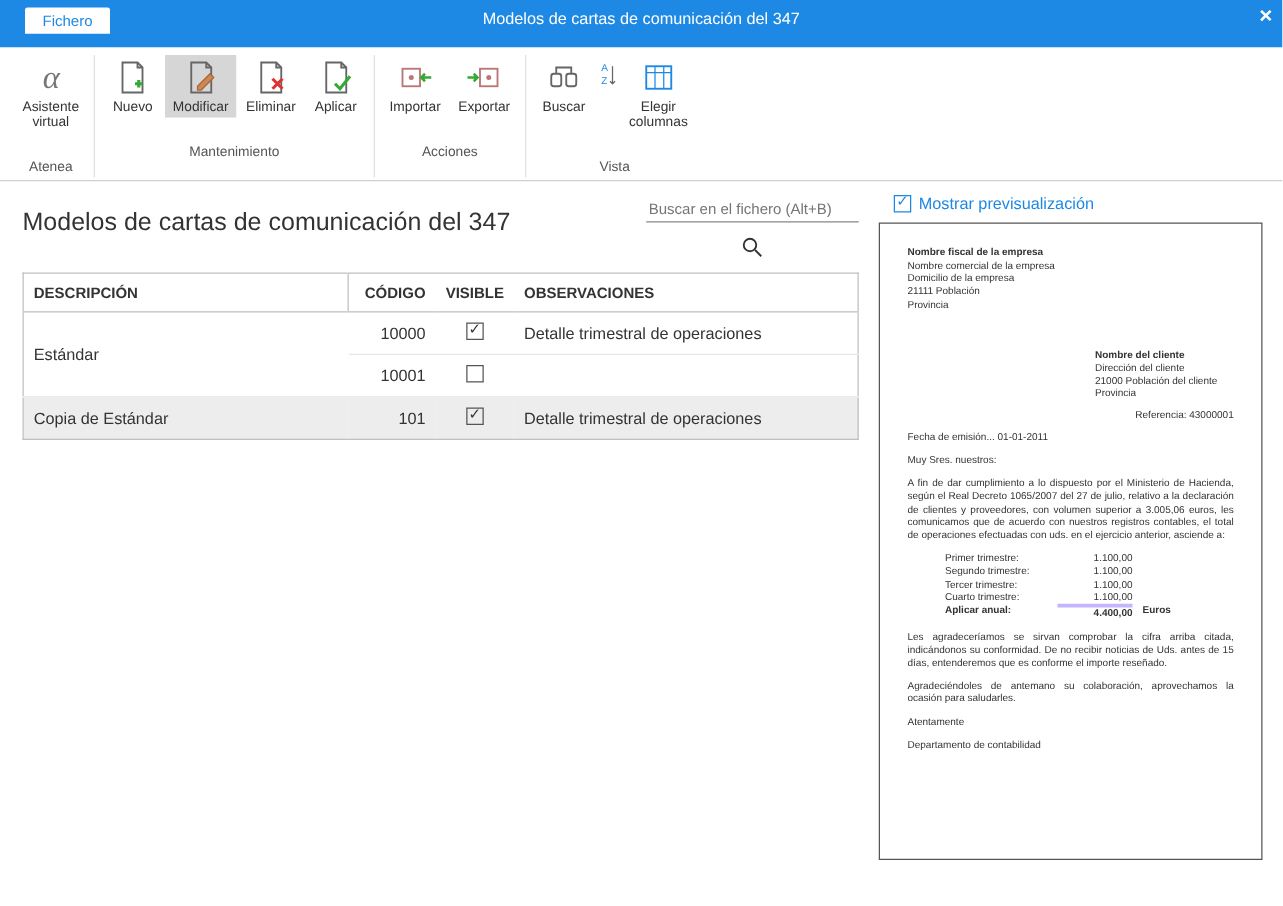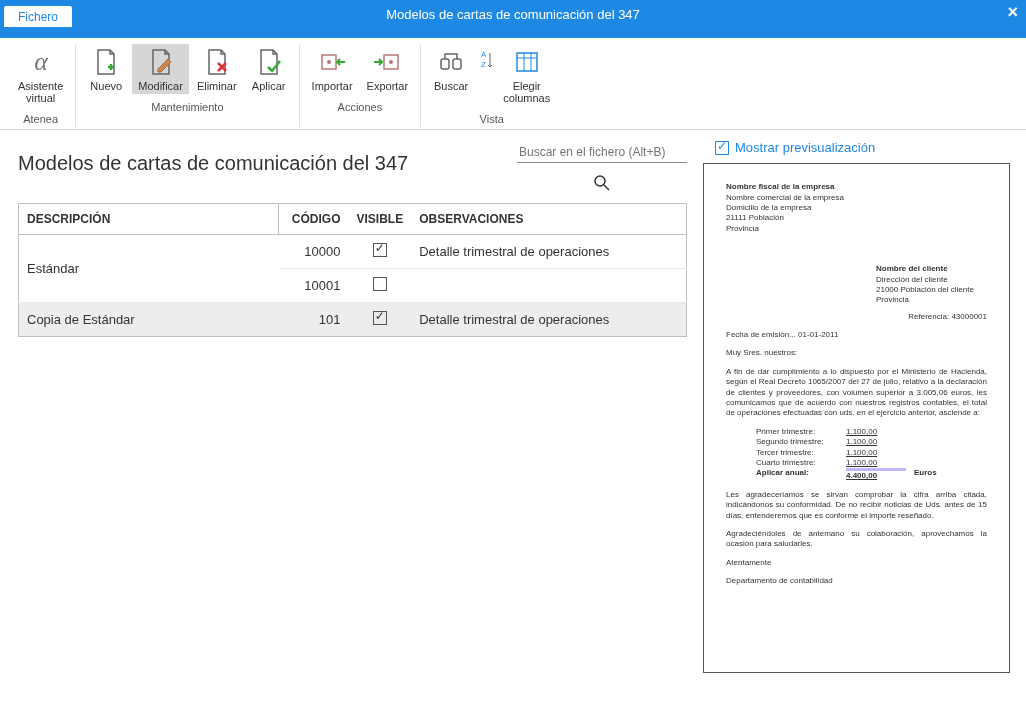--- a/index.html
+++ b/index.html
@@ -3,31 +3,31 @@
 <meta charset="utf-8">
 <style>
 * { box-sizing: border-box; margin: 0; padding: 0; }
 body { font-family: "Segoe UI", Tahoma, sans-serif; font-size: 13px; color: #333; background: #fff; width: 1026px; height: 725px; overflow: hidden; }
 
 .titlebar { background: #1e88e5; color: #fff; height: 28px; display: flex; align-items: center; justify-content: center; position: relative; }
 .titlebar .title { font-size: 13px; }
 .titlebar .close { position: absolute; right: 8px; top: 2px; font-size: 18px; font-weight: bold; cursor: pointer; }
 
 .tabs { background: #1e88e5; height: 10px; }
-.tab { display: inline-block; background: #fff; color: #1e88e5; padding: 4px 14px 3px; font-size: 12px; position: relative; top: -22px; left: 4px; border-radius: 2px 2px 0 0; }
+.tab { display: inline-block; background: #fff; color: #1e88e5; padding: 4px 14px 3px; font-size: 12px; position: relative; top: -22px; left: 20px; border-radius: 2px 2px 0 0; }
 
 .ribbon { background: #fff; border-bottom: 1px solid #d0d0d0; padding: 6px 6px 2px; display: flex; gap: 0; }
 .ribbon-group { display: flex; flex-direction: column; align-items: center; padding: 0 6px; border-right: 1px solid #e0e0e0; }
 .ribbon-group:last-child { border-right: none; }
 .ribbon-items { display: flex; gap: 2px; align-items: flex-start; }
 .ribbon-btn { display: flex; flex-direction: column; align-items: center; padding: 2px 6px; cursor: pointer; text-align: center; min-width: 48px; }
 .ribbon-btn.active { background: #d6d6d6; }
 .ribbon-icon { width: 32px; height: 32px; display: flex; align-items: center; justify-content: center; margin-bottom: 2px; }
 .ribbon-label { font-size: 11px; line-height: 1.1; max-width: 56px; }
-.ribbon-group-label { font-size: 11px; color: #555; margin-top: 5px; padding: 2px 0; }
+.ribbon-group-label { font-size: 11px; color: #555; margin-top: 20px; padding: 2px 0; }
 .ribbon-small { width: 18px; height: 32px; display:flex; align-items:center; justify-content:center; cursor:pointer; }
 
 .content { display: flex; height: calc(725px - 28px - 10px - 104px); }
 .left-pane { flex: 1; padding: 12px 16px 12px 18px; }
 .right-pane { width: 323px; padding: 6px 16px 12px 0; }
 
 .page-heading { font-size: 20px; color: #333; margin-bottom: 10px; }
 .heading-row { display: flex; align-items: center; justify-content: space-between; }
 .search-wrap { display:flex; align-items:center; gap:8px;flex-direction:column; }
 .search-input { border: none; border-bottom: 1px solid #888; font-size: 12px; padding: 3px 2px; width: 170px; outline: none; color:#666; }
@@ -50,21 +50,21 @@
 
 .preview-box { border:1px solid #555; height: 510px; padding: 18px 22px; font-size: 8px; color:#333; line-height:1.3; overflow:hidden; background:#fff; }
 .preview-box .company { font-weight:bold; font-size:8px; }
 .preview-box .client-block { margin-left: 150px; margin-top: 30px; }
 .preview-box .client-block .name { font-weight:bold; }
 .preview-box .ref { text-align:right; margin-top:6px; }
 .preview-box p { margin: 8px 0; text-align: justify; }
 .preview-box .qtable { margin: 8px 0 8px 30px; }
 .preview-box .qtable div { display:flex; }
 .preview-box .qtable .lbl { width: 90px; }
-.preview-box .qtable .val { width: 60px; text-align:left;text-decoration:underline; }
+.preview-box .qtable .val { width: 60px; text-align:right; }
 .preview-box .total .lbl { font-weight:bold; }
 .preview-box .total .val { font-weight:bold; border-top:3px solid #c4b5fd; }
 .preview-box .total .cur { font-weight:bold; margin-left:8px; }
 
 svg { display:block; }
 </style>
 </head>
 <body>
 
 <div class="titlebar">

